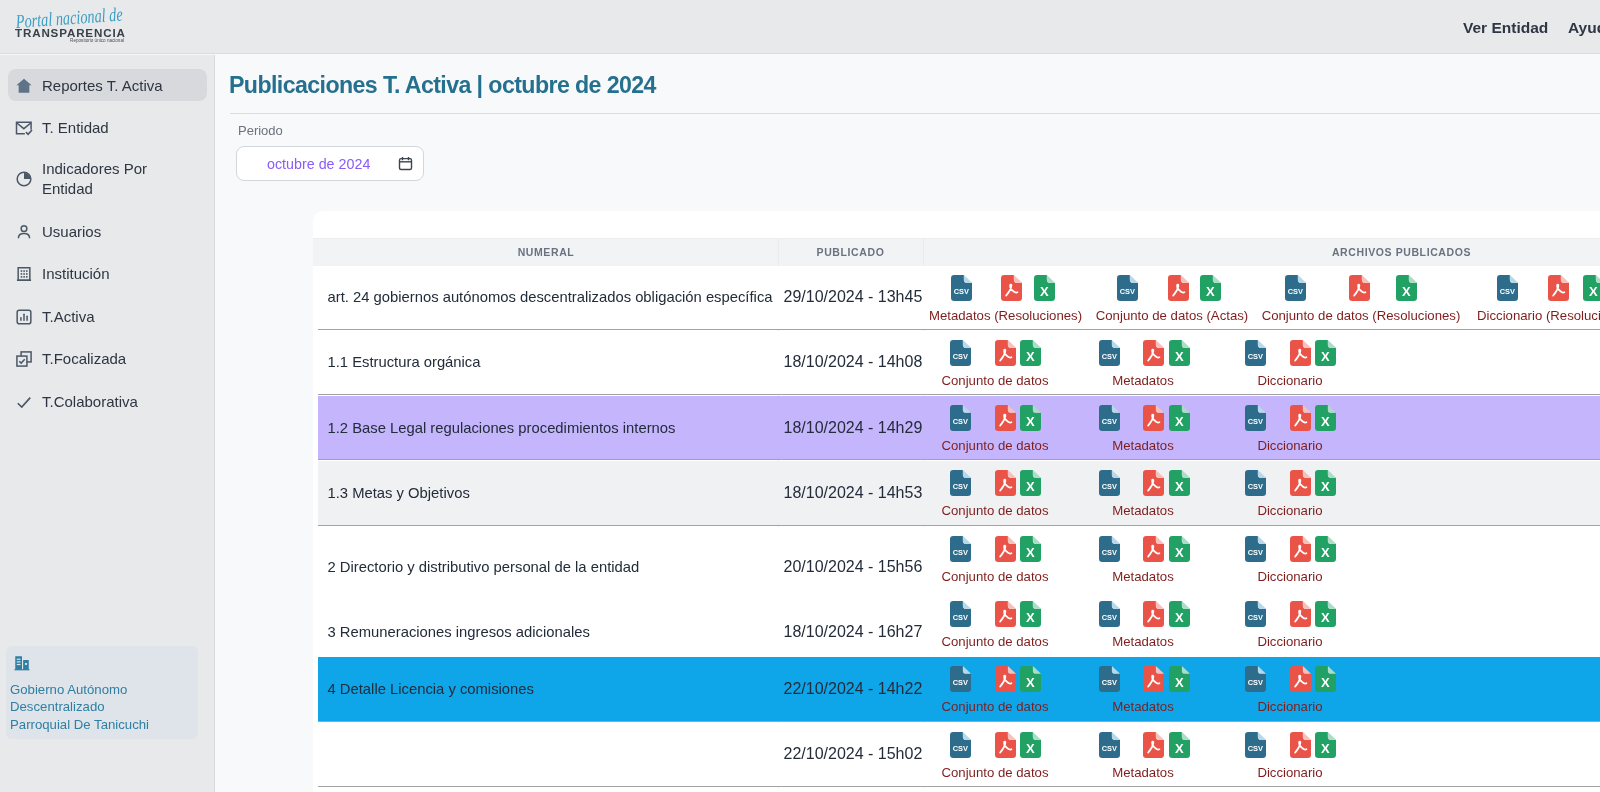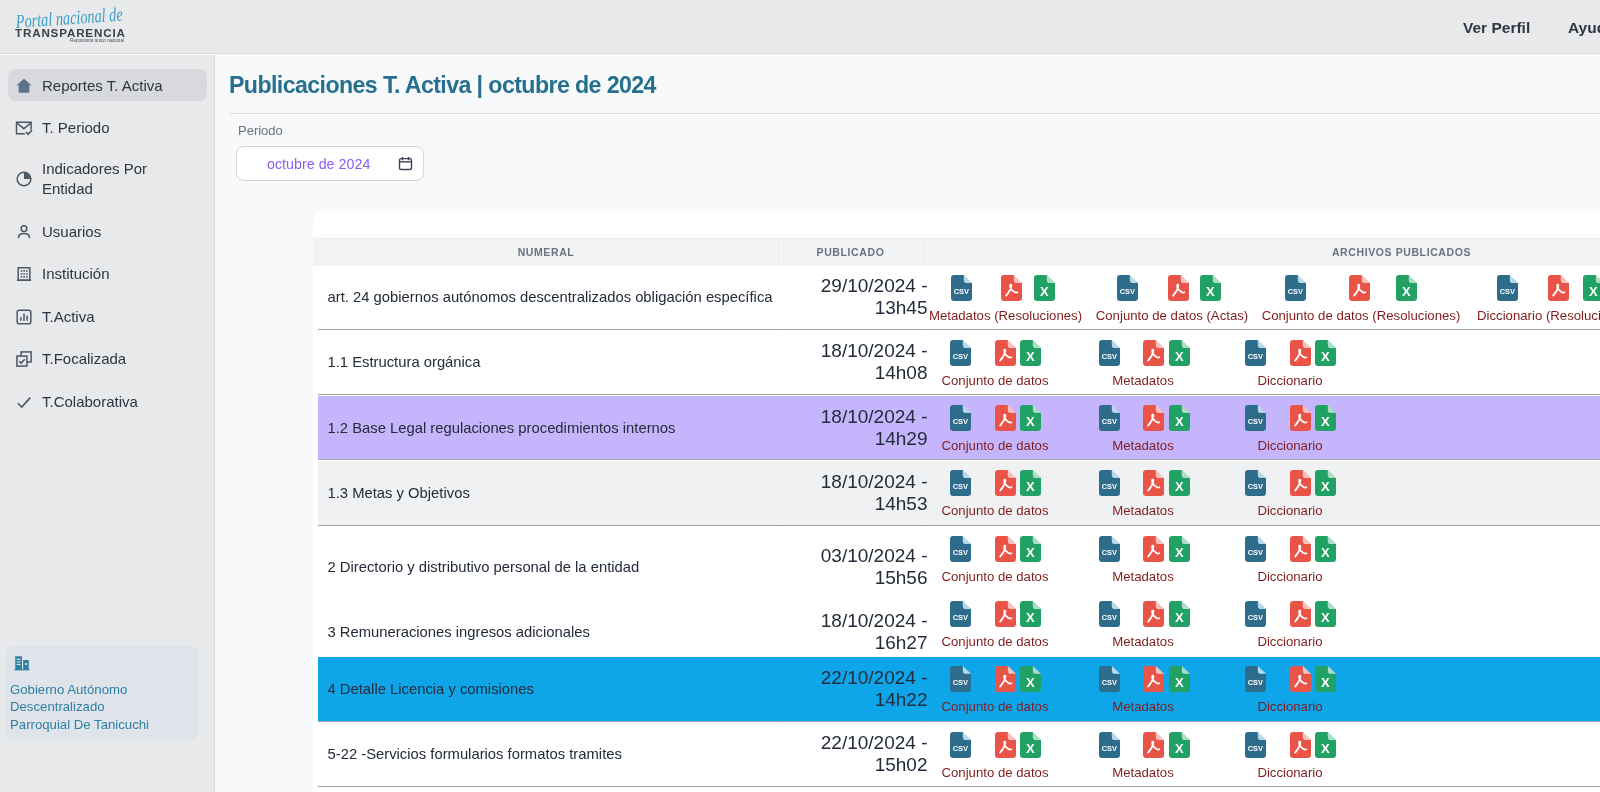--- a/index.html
+++ b/index.html
@@ -15,21 +15,21 @@
 #hr1{position:absolute;left:230px;top:113px;width:1370px;height:1px;background:#dcdddf}
 #plabel{position:absolute;left:238px;top:123px;font-size:13px;color:#6b7280}
 #dinput{position:absolute;left:236px;top:146px;width:188px;height:35px;background:#fff;border:1px solid #d3d6da;border-radius:8px}
 #dtext{position:absolute;left:267px;top:156px;font-size:14.3px;color:#8b5cf6}
 #card{position:absolute;left:312.5px;top:210.5px;width:1287.5px;height:581.5px;background:#fff;border-top-left-radius:10px}
 #thead{position:absolute;left:312.5px;top:238px;width:1287.5px;height:27.5px;background:#f2f3f5;border-top:1px solid #ebedef}
 .th{position:absolute;top:246px;font-size:10.5px;font-weight:700;color:#6a7280;letter-spacing:0.6px;transform:translateX(-50%)}
 .vline{position:absolute;top:238px;width:1px;height:550px;background:#e9ebee}
 .trow{position:absolute;left:318px;width:1287.5px;border-bottom:1px solid #a3a3a3;display:flex;align-items:center}
 .num{position:absolute;left:9.5px;width:455px;font-size:14.8px;color:#232c3a;white-space:nowrap}
-.dat{position:absolute;left:465.5px;width:144px;text-align:right;font-size:19px;color:#232c3a}
+.dat{position:absolute;left:465.5px;width:144px;text-align:left;font-size:16px;color:#232c3a}
 .fic{position:absolute;width:21px;height:26px}
 .cap{position:absolute;font-size:13.2px;color:#7f1d1d;transform:translateX(-50%);white-space:nowrap}
 .hlink{position:absolute;top:19px;font-size:15.5px;font-weight:700;color:#2f3744}
 </style></head>
 <body>
 <svg width="0" height="0" style="position:absolute">
 <defs>
 <symbol id="fcsv" viewBox="0 0 21 26">
  <path d="M3.2 0H12.9V4.9Q12.9 7.7 15.7 7.7H21V22.8Q21 26 17.8 26H3.2Q0 26 0 22.8V3.2Q0 0 3.2 0Z" fill="#2e6c8c"></path>
  <path d="M12.9 0L21 7.7H15.7Q12.9 7.7 12.9 4.9Z" fill="#b7d8e8"></path>
@@ -119,34 +119,34 @@
 </symbol>
 </defs>
 </svg>
 
 <div id="topbar">
  <svg width="190" height="50" style="position:absolute;left:0;top:0" viewBox="0 0 190 50">
   <text x="16" y="28" font-family="Liberation Serif" font-style="italic" font-weight="400" font-size="19.5" fill="#3c9ec4" textLength="107" lengthAdjust="spacingAndGlyphs" transform="rotate(-4 16 25)">Portal nacional de</text>
   <text x="15" y="37" font-family="Liberation Sans" font-weight="700" font-size="11.6" fill="#3a4148" letter-spacing="0.85">TRANSPARENCIA</text>
   <text x="124" y="42" font-family="Liberation Sans" font-size="4.6" fill="#4a4f55" text-anchor="end">Repositorio único nacional</text>
  </svg>
- <div class="hlink" style="left:1463px">Ver Perfil</div>
+ <div class="hlink" style="left:1463px">Ver Entidad</div>
  <div class="hlink" style="left:1568px">Ayuda</div>
 </div>
 
 <div id="sidebar"></div>
 <div id="pill"></div>
 <svg class="mic" style="left:14px;top:75.5px" viewBox="0 0 24 24">
     <use href="#ihome"></use>
   </svg>
 <div class="mlabel" style="left:42px;top:75.5px;line-height:19px">Reportes T. Activa</div>
 <svg class="mic" style="left:14px;top:118.0px" viewBox="0 0 24 24">
     <use href="#imail"></use>
   </svg>
-<div class="mlabel" style="left:42px;top:118.0px;line-height:19px">T. Periodo</div>
+<div class="mlabel" style="left:42px;top:118.0px;line-height:19px">T. Entidad</div>
 <svg class="mic" style="left:14px;top:168.8px" viewBox="0 0 24 24">
     <use href="#ipie"></use>
   </svg>
 <div class="mlabel" style="left:42px;top:158.8px;line-height:20px">Indicadores Por<br>Entidad</div>
 <svg class="mic" style="left:14px;top:221.5px" viewBox="0 0 24 24">
     <use href="#iuser"></use>
   </svg>
 <div class="mlabel" style="left:42px;top:221.5px;line-height:19px">Usuarios</div>
 <svg class="mic" style="left:14px;top:264.0px" viewBox="0 0 24 24">
     <use href="#iinst"></use>
@@ -327,21 +327,21 @@
   </svg>
 <svg class="fic" style="left:1289.5px;top:470.49px" viewBox="0 0 21 26">
     <use href="#fpdf"></use>
   </svg>
 <svg class="fic" style="left:1315px;top:470.49px" viewBox="0 0 21 26">
     <use href="#fxls"></use>
   </svg>
 <div class="cap" style="left:1290px;top:503.49px">Diccionario</div>
 <div class="trow" style="top:526.8199999999999px;height:81px;background:#ffffff">
 <div class="num">2 Directorio y distributivo personal de la entidad</div>
-<div class="dat">03/10/2024 - 15h56</div>
+<div class="dat">20/10/2024 - 15h56</div>
 </div>
 <svg class="fic" style="left:950px;top:535.8199999999999px" viewBox="0 0 21 26">
     <use href="#fcsv"></use>
   </svg>
 <svg class="fic" style="left:994.5px;top:535.8199999999999px" viewBox="0 0 21 26">
     <use href="#fpdf"></use>
   </svg>
 <svg class="fic" style="left:1019.5px;top:535.8199999999999px" viewBox="0 0 21 26">
     <use href="#fxls"></use>
   </svg>
@@ -428,21 +428,20 @@
     <use href="#fcsv"></use>
   </svg>
 <svg class="fic" style="left:1289.5px;top:666.48px" viewBox="0 0 21 26">
     <use href="#fpdf"></use>
   </svg>
 <svg class="fic" style="left:1315px;top:666.48px" viewBox="0 0 21 26">
     <use href="#fxls"></use>
   </svg>
 <div class="cap" style="left:1290px;top:699.48px">Diccionario</div>
 <div class="trow" style="top:722.81px;height:64.33px;background:#ffffff">
-<div class="num">5-22 -Servicios formularios formatos tramites</div>
 <div class="dat">22/10/2024 - 15h02</div>
 </div>
 <svg class="fic" style="left:950px;top:731.81px" viewBox="0 0 21 26">
     <use href="#fcsv"></use>
   </svg>
 <svg class="fic" style="left:994.5px;top:731.81px" viewBox="0 0 21 26">
     <use href="#fpdf"></use>
   </svg>
 <svg class="fic" style="left:1019.5px;top:731.81px" viewBox="0 0 21 26">
     <use href="#fxls"></use>

